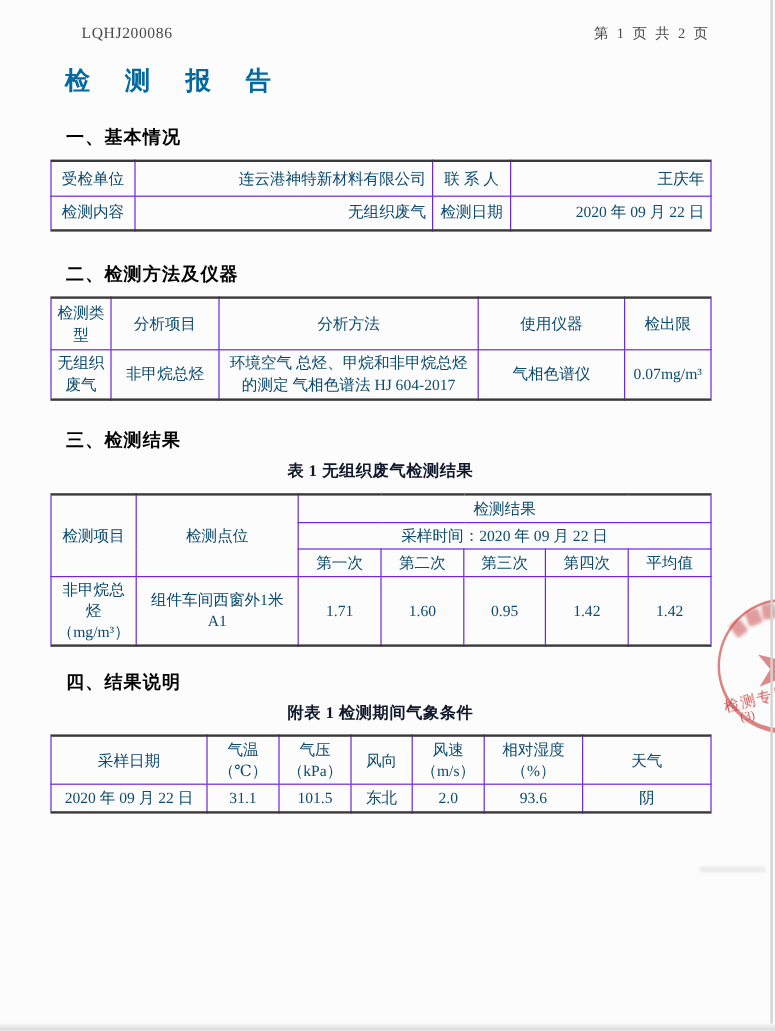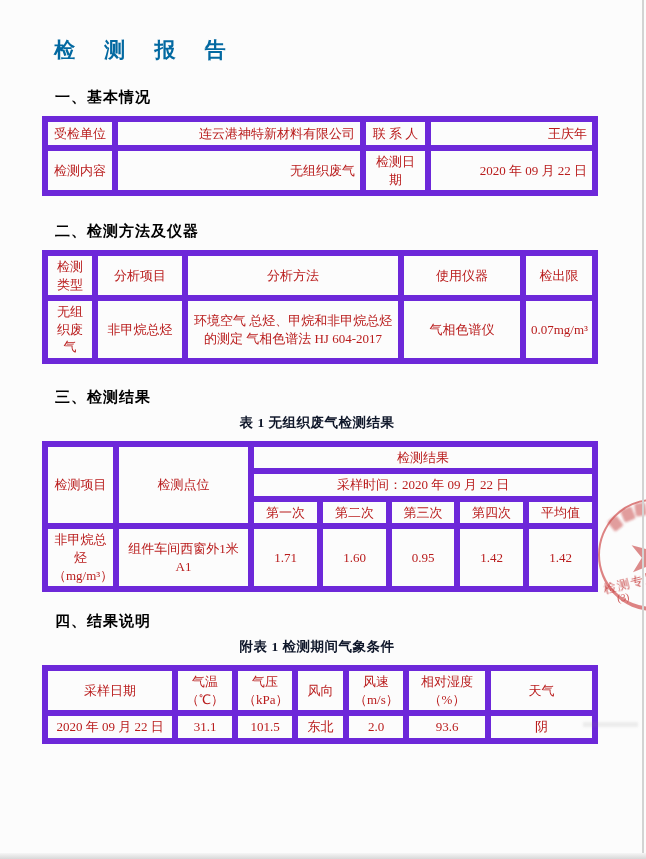--- a/index.html
+++ b/index.html
@@ -33,23 +33,23 @@
     margin:7px 0 0 0; text-align:center; font-size:13.5px; font-weight:bold;
     color:#0f172a; letter-spacing:0.5px;
   }
 
   table.tbl {
     border-collapse:collapse; table-layout:fixed; width:550px;
     border-top:2.5px solid #3a3a3a; border-bottom:2.5px solid #3a3a3a;
     margin-top:9px;
   }
   table.tbl td {
-    border:6px solid #6d28d9; font-size:13px; color:#b91c1c;
+    border:1px solid #6d28d9; font-size:13px; color:#0c4a6e;
     text-align:center; vertical-align:middle; padding:2px 5px;
-    line-height:1.35; overflow:hidden;font-family:Liberation Serif, serif;
+    line-height:1.35; overflow:hidden;
   }
   
   .t1 tr { height:29px; }
   .t1 td.val { text-align:right; padding-left:10px; }
   
   .t2 tr.hdr { height:43px; }
   .t2 tr.dat { height:42px; }
   
   .t3 { margin-top:4px; }
   .t3 tr.r1 { height:22px; }
@@ -93,20 +93,24 @@
   .edge-bottom { position:absolute; left:0; top:853px; width:646px; height:6px;
     background:linear-gradient(#f6f6f6,#d8d8d8); }
   .smudge { position:absolute; left:583px; top:722px; width:55px; height:5px;
     background:rgba(120,120,120,0.12); filter:blur(1px); }
 </style>
 </head>
 <body>
 
 <div class="doc">
 
+  <div class="top-row">
+    <span class="report-no">LQHJ200086</span>
+    <span class="page-ind">第 1 页 共 2 页</span>
+  </div>
 
   <div class="title">检 测 报 告</div>
 
   <div class="sec-heading h1">一、基本情况</div>
   <table class="tbl t1">
     <colgroup>
         <col style="width:70px">
         <col style="width:248px">
         <col style="width:65px">
         <col style="width:167px">

